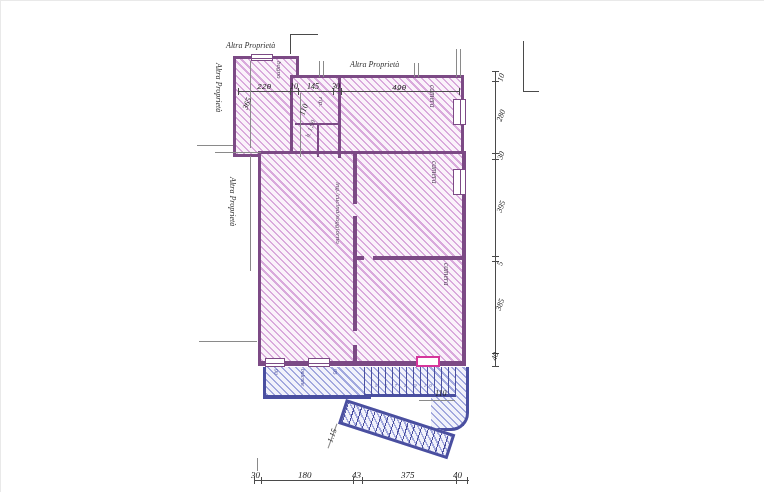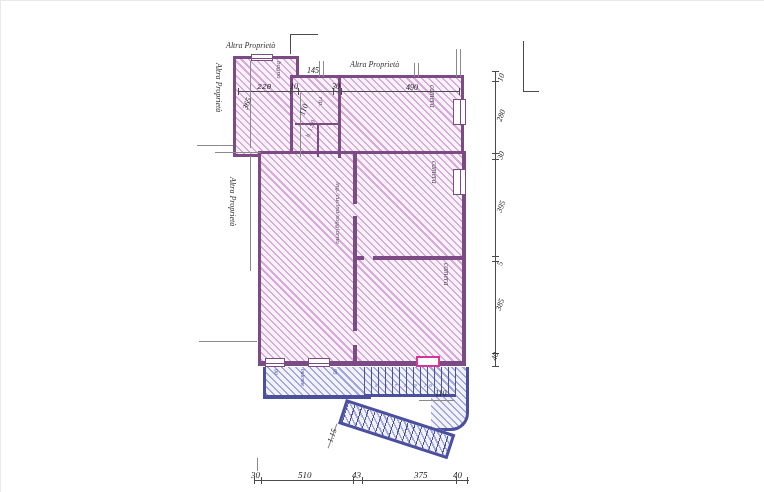--- a/index.html
+++ b/index.html
@@ -91,23 +91,23 @@
 
   <div class="hl" style="left:237px;top:90px;width:222px;"></div>
   <div class="vl" style="left:237px;top:87px;height:7px;"></div>
   <div class="vl" style="left:289px;top:87px;height:7px;"></div>
   <div class="vl" style="left:297px;top:87px;height:7px;"></div>
   <div class="vl" style="left:332px;top:87px;height:7px;"></div>
   <div class="vl" style="left:340px;top:87px;height:7px;"></div>
   <div class="vl" style="left:458px;top:87px;height:7px;"></div>
   <div class="dt" style="left:256px;top:81px;font-family:Liberation Mono, monospace;">220</div>
   <div class="dt" style="left:289px;top:81px;">10</div>
-  <div class="dt" style="left:306px;top:65px;">145</div>
+  <div class="dt" style="left:306px;top:81px;">145</div>
   <div class="dt" style="left:331px;top:81px;">30</div>
-  <div class="dt" style="left:405px;top:82px;">490</div>
+  <div class="dt" style="left:391px;top:82px;font-family:Liberation Mono, monospace;">490</div>
 
   <div class="vl soft" style="left:249px;top:60px;height:87px;"></div>
   <div class="dt" style="left:240px;top:98px;"><span class="rot">365</span></div>
   <div class="vl soft" style="left:299px;top:92px;height:64px;"></div>
   <div class="dt" style="left:297px;top:104px;"><span class="rot">110</span></div>
 
   <div class="vl" style="left:494px;top:70px;height:295px;"></div>
   <div class="hl" style="left:491px;top:70px;width:7px;"></div>
   <div class="hl" style="left:491px;top:80px;width:7px;"></div>
   <div class="hl" style="left:491px;top:152px;width:7px;"></div>
@@ -143,18 +143,18 @@
 
   <div class="hl" style="left:253px;top:479px;width:215px;"></div>
   <div class="vl" style="left:253px;top:476px;height:7px;"></div>
   <div class="vl" style="left:260px;top:476px;height:7px;"></div>
   <div class="vl" style="left:352px;top:476px;height:7px;"></div>
   <div class="vl" style="left:361px;top:476px;height:7px;"></div>
   <div class="vl" style="left:455px;top:476px;height:7px;"></div>
   <div class="vl" style="left:466px;top:476px;height:7px;"></div>
   <div class="vl soft" style="left:256px;top:457px;height:13px;"></div>
   <div class="dt dt9" style="left:250px;top:469px;">30</div>
-  <div class="dt dt9" style="left:297px;top:469px;">510</div>
+  <div class="dt dt9" style="left:297px;top:469px;">180</div>
   <div class="dt dt9" style="left:351px;top:469px;">43</div>
-  <div class="dt dt9" style="left:400px;top:469px;margin-left:13px;">375</div>
+  <div class="dt dt9" style="left:400px;top:469px;">375</div>
   <div class="dt dt9" style="left:452px;top:469px;">40</div>
 
 </div>
 
 </body></html>

